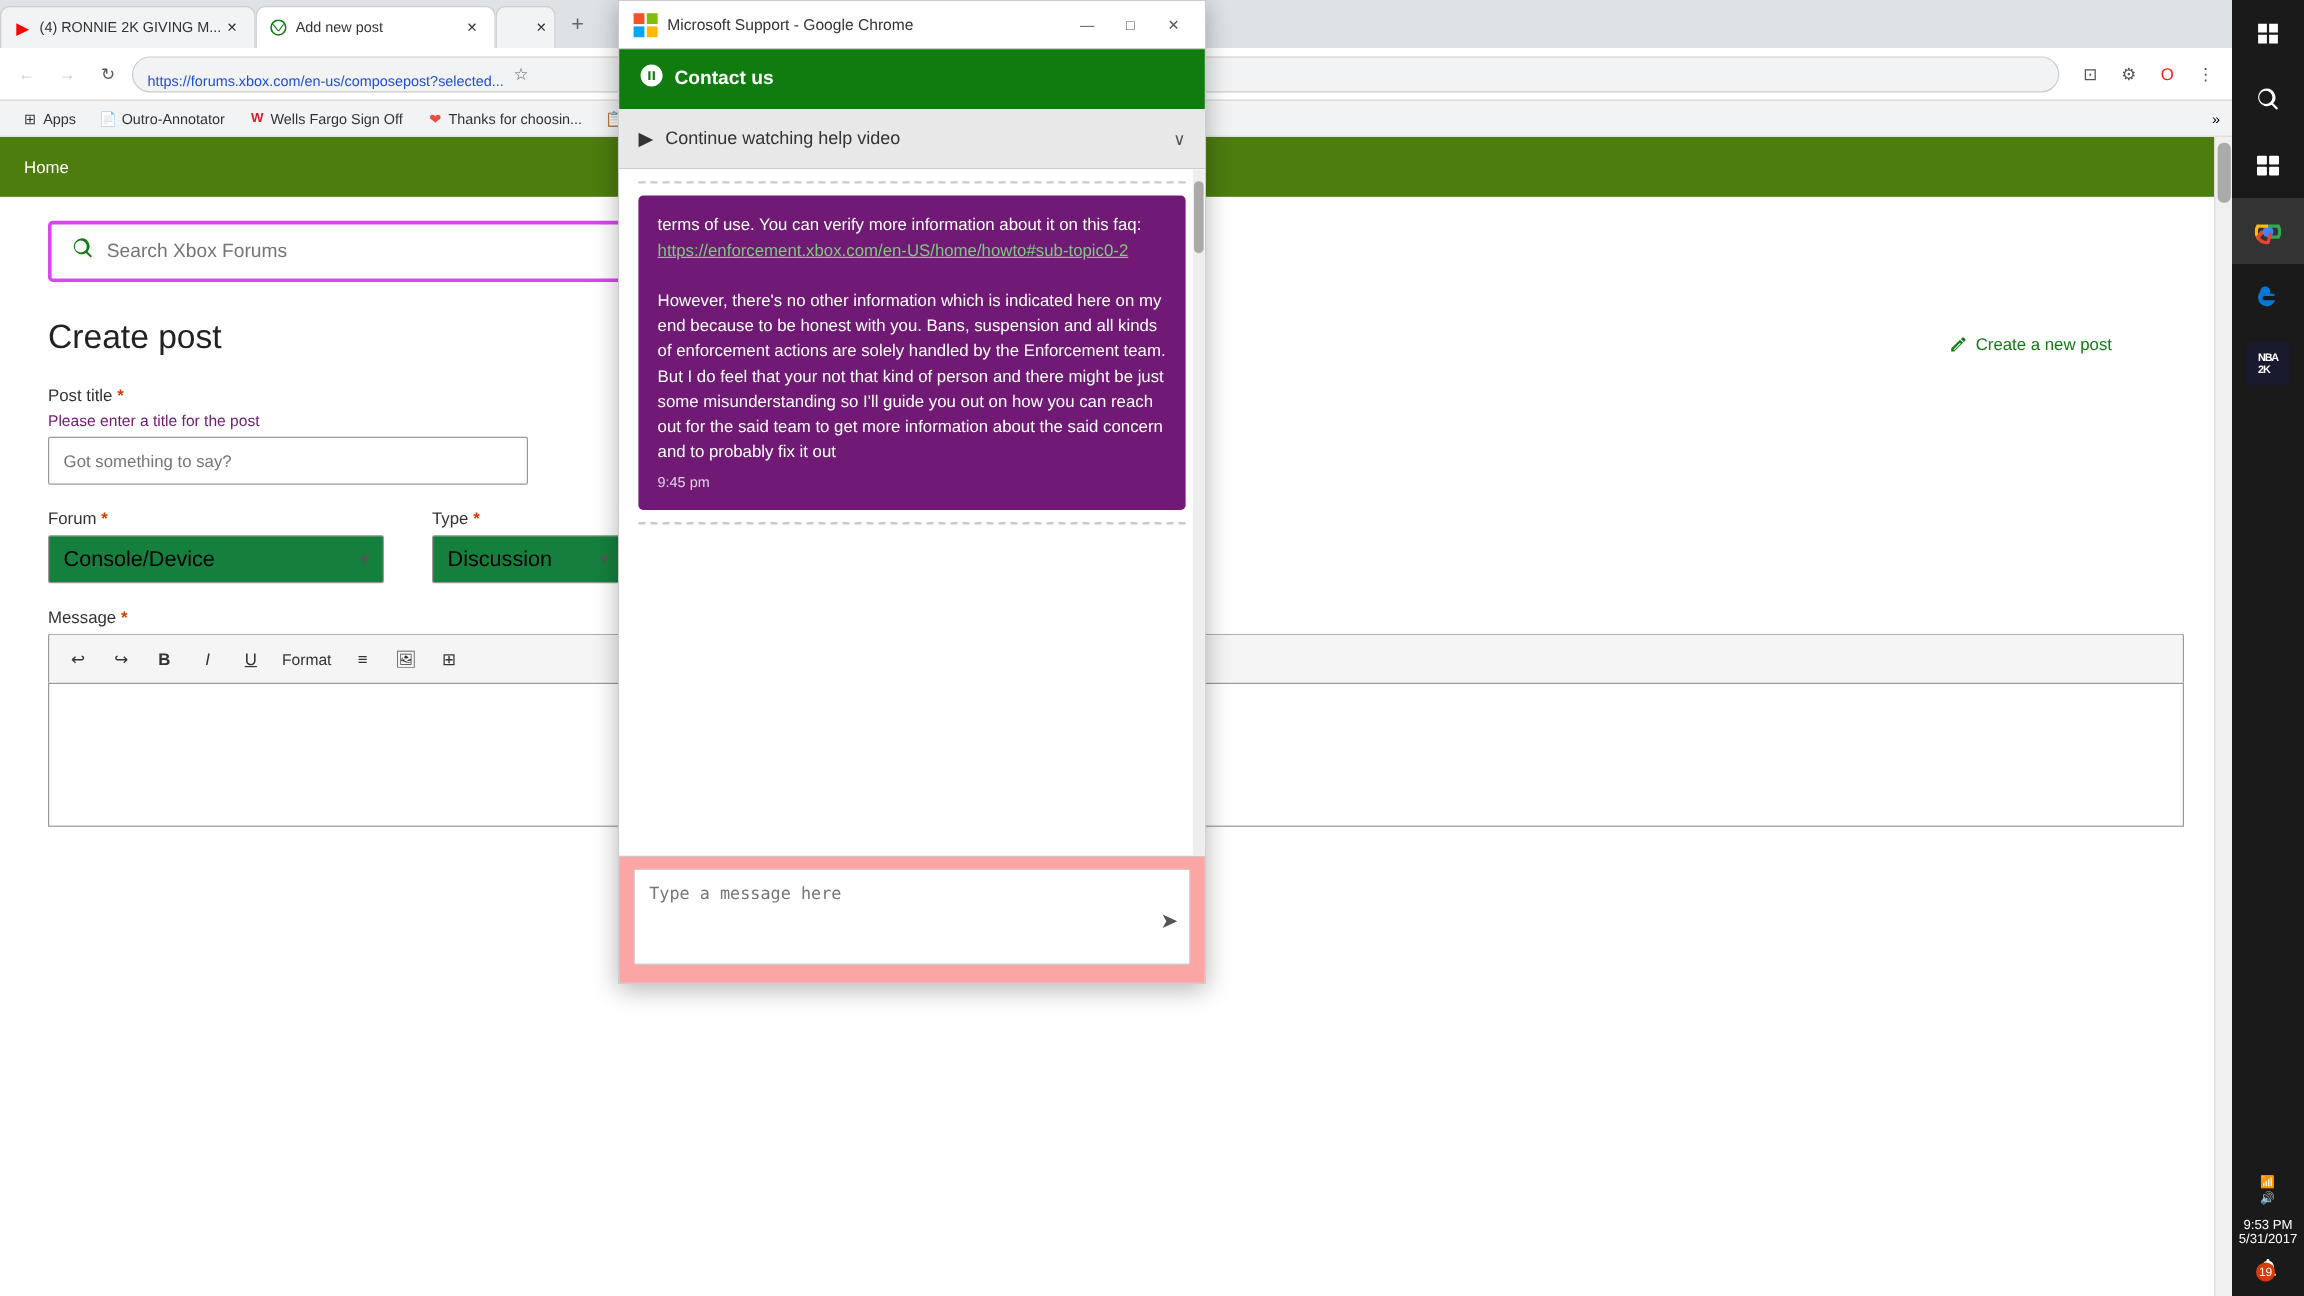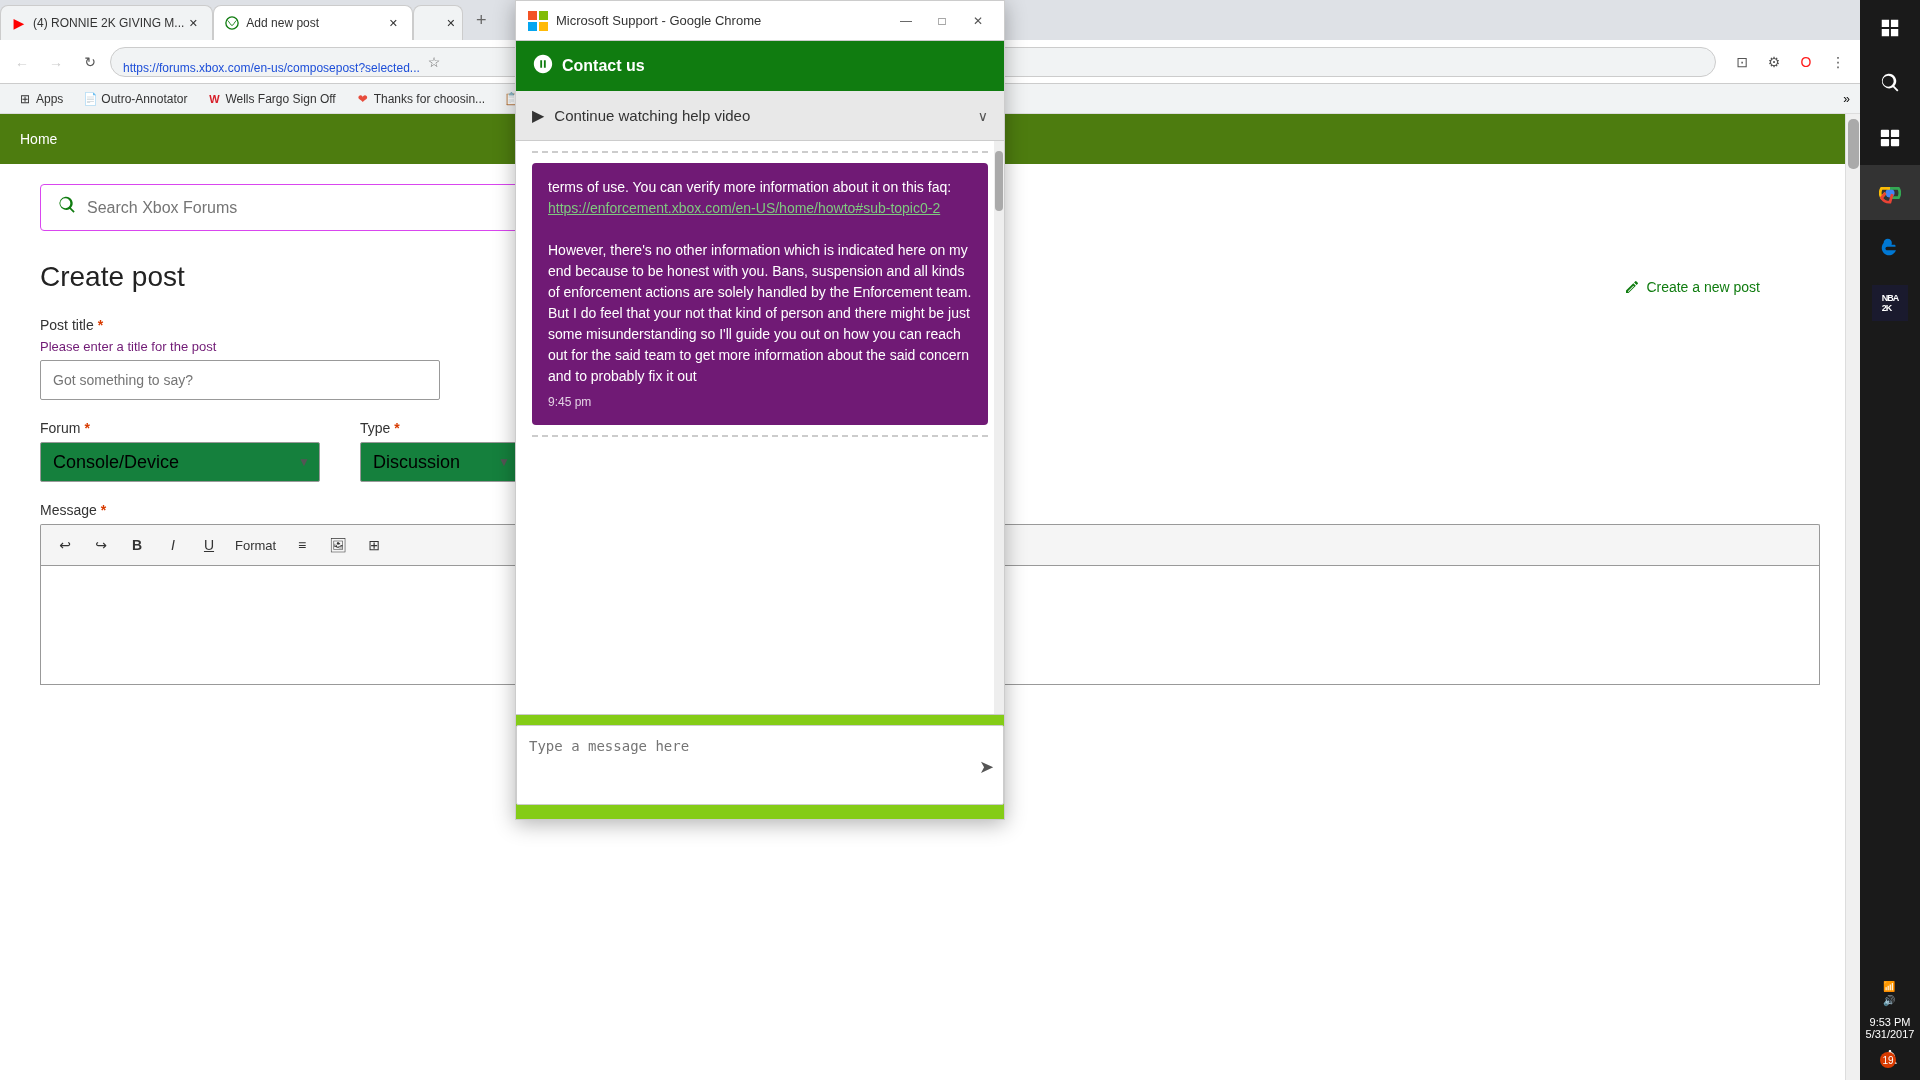--- a/index.html
+++ b/index.html
@@ -62,21 +62,21 @@
       position: absolute; top: 114px; left: 0; right: 60px; bottom: 0; background: #fff; overflow-y: auto;
     }
 
     
     .xbox-page { padding: 0; }
     .xbox-nav { background: #4d7c0f; height: 50px; display: flex; align-items: center; padding: 0 20px; }
     .xbox-nav-home { color: #fff; font-size: 14px; text-decoration: none; }
 
     .xbox-search-area { padding: 20px 40px 10px; }
     .xbox-search-box {
-      display: flex; align-items: center; border: 1px solid #d946ef; border-radius: 4px;
+      display: flex; align-items: center; border: 3px solid #d946ef; border-radius: 4px;
       padding: 10px 16px; width: 520px; font-size: 16px; color: #555; gap: 10px;
       background: #fff;
     }
     .xbox-search-icon { color: #107c10; font-size: 18px; }
 
     .xbox-main { padding: 20px 40px; }
     .xbox-create-post-title { font-size: 28px; font-weight: 300; margin-bottom: 24px; color: #222; }
 
     .create-new-post-link { position: absolute; right: 100px; top: 165px; color: #107c10; font-size: 14px; display: flex; align-items: center; gap: 6px; cursor: pointer; }
 
@@ -148,21 +148,21 @@
     .ms-chat-scroll { position: absolute; right: 0; top: 0; bottom: 0; width: 10px; background: #eee; }
     .ms-chat-scroll-thumb { position: absolute; top: 10px; left: 1px; width: 8px; height: 60px; background: #aaa; border-radius: 4px; }
 
     .chat-bubble-agent {
       background: #701a75; color: #fff; border-radius: 4px; padding: 14px 16px;
       margin-bottom: 10px; font-size: 14px; line-height: 1.5;
     }
     .chat-bubble-agent a { color: #7fc97f; }
     .chat-time { font-size: 12px; color: rgba(255,255,255,0.8); margin-top: 6px; }
 
-    .ms-chat-input-area { border-top: 1px solid #ccc; padding: 10px 0; background: #84cc16; }
+    .ms-chat-input-area { border-top: 1px solid #ccc; padding: 10px 12px; background: #fca5a5; }
     .ms-chat-input-box {
       width: 100%; border: 1px solid #ccc; border-radius: 2px; padding: 12px 40px 12px 12px;
       font-size: 14px; color: #999; height: 80px; resize: none; position: relative;
     }
     .ms-chat-input-wrap { position: relative; }
     .ms-send-btn { position: absolute; right: 10px; top: 50%; transform: translateY(-50%); background: none; border: none; cursor: pointer; color: #555; font-size: 18px; }
 
     
     .main-scrollbar {
       position: absolute; right: 60px; top: 114px; bottom: 0; width: 15px; background: #f0f0f0;

